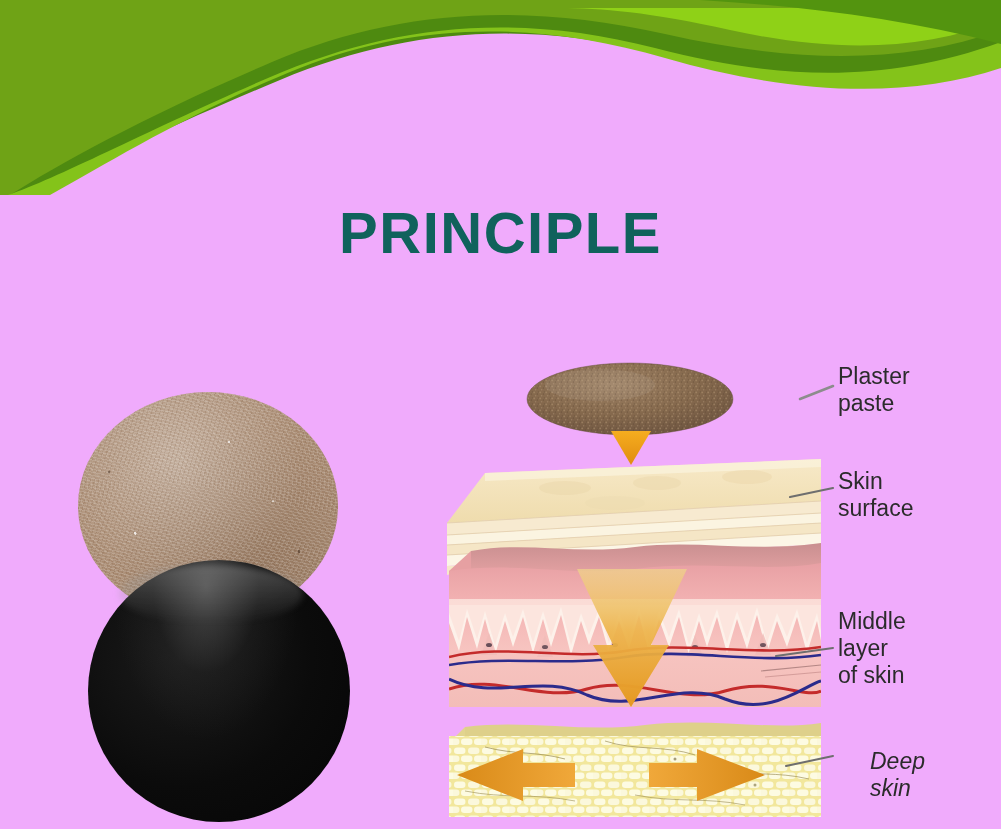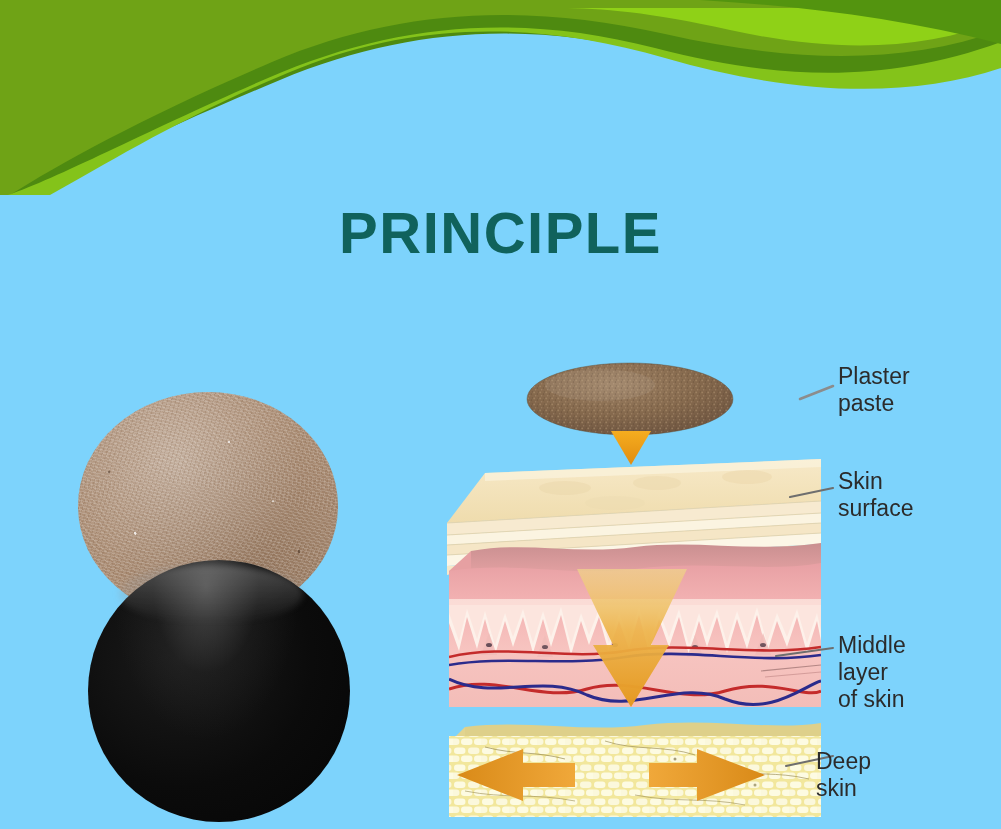--- a/index.html
+++ b/index.html
@@ -6,21 +6,21 @@
   * { box-sizing: border-box; margin: 0; padding: 0; }
   html, body {
     width: 1001px; height: 829px;
     background: #ffffff;
     font-family: "Liberation Sans", sans-serif;
     overflow: hidden;
   }
   #page {
     position: relative;
     width: 1001px; height: 829px;
-    background: #7dd3fc;
+    background: #f0abfc;
   }
 
   
   #header-wave {
     position: absolute;
     left: 0; top: 0;
     width: 1001px; height: 195px;
     pointer-events: none;
   }
 
@@ -100,22 +100,22 @@
     position: absolute;
     font-family: "Liberation Sans", sans-serif;
     font-size: 23px;
     line-height: 27px;
     color: #2b2b2b;
     text-align: left;
     white-space: pre-line;
   }
   #label-plaster-paste { left: 838px; top: 363px; width: 120px; }
   #label-skin-surface  { left: 838px; top: 468px; width: 120px; }
-  #label-middle-layer  { left: 838px; top: 608px; width: 124px; margin-top: 24px; }
-  #label-deep-skin     { left: 816px; top: 748px; width: 120px; }
+  #label-middle-layer  { left: 838px; top: 608px; width: 124px; }
+  #label-deep-skin     { left: 870px; top: 748px; width: 120px; font-style: italic; }
 </style>
 </head>
 <body>
 
 <div id="page">
 
   <svg id="header-wave" viewBox="0 0 1001 195" preserveAspectRatio="none">
 
     <path fill="#4e8a10" d="M0,0 L1001,0 L1001,58 C870,92 760,80 650,52 C520,20 400,30 280,80 C160,130 70,175 18,195 L0,195 Z"></path>
 

